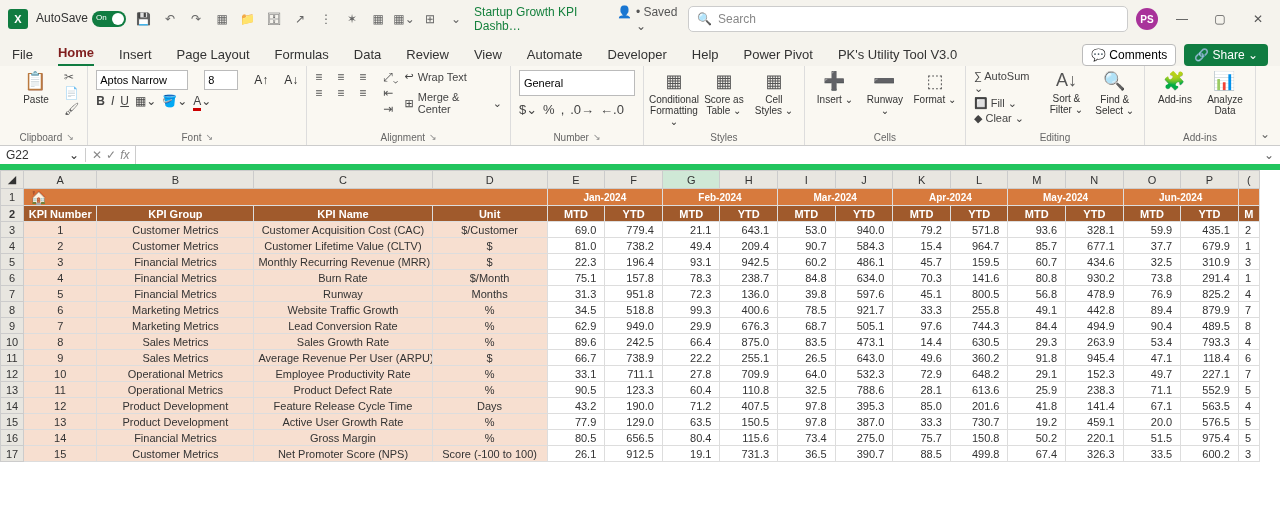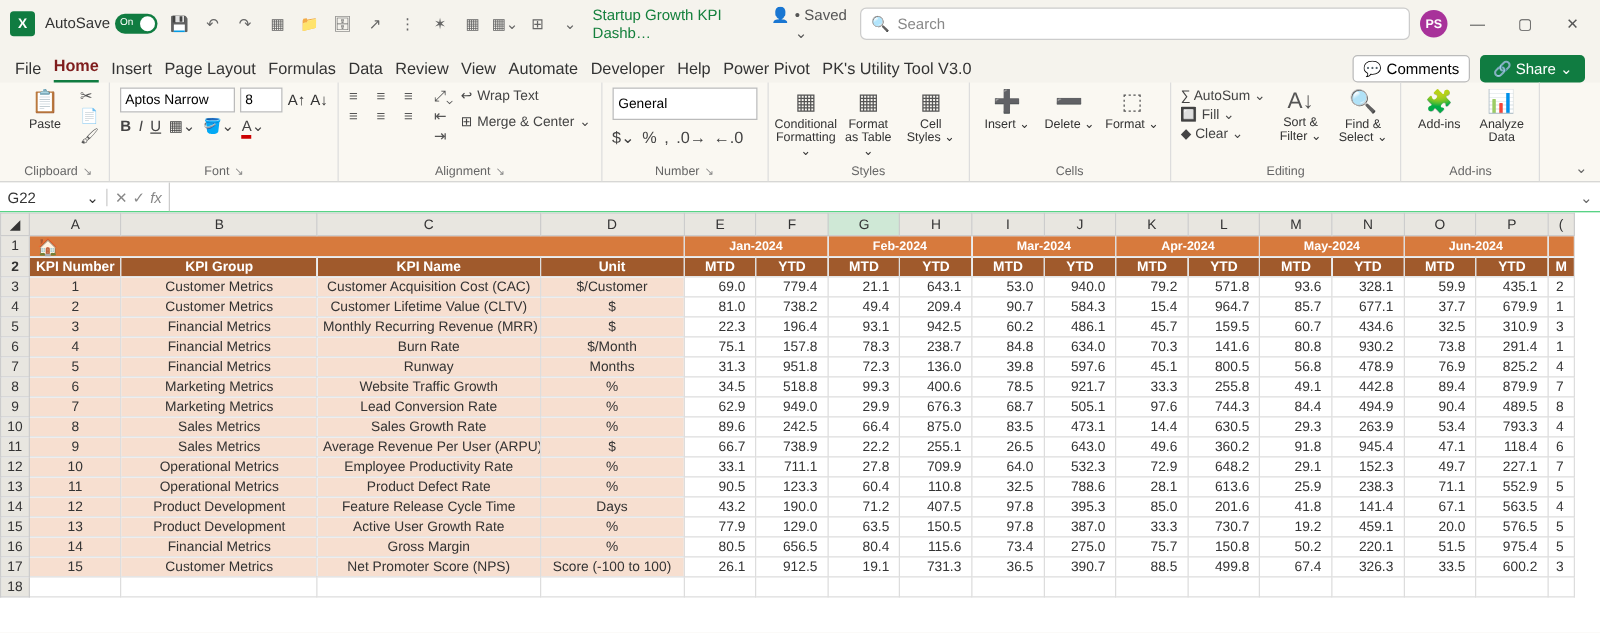--- a/index.html
+++ b/index.html
@@ -16,50 +16,50 @@
 .qat-btn { width: 20px; height: 20px; display: flex; align-items: center; justify-content: center; cursor: pointer; color: #666; }
 .title-center { flex: 1; display: flex; justify-content: center; align-items: center; gap: 12px; }
 .doc-title { font-size: 12px; color: #15803d; }
 .saved { font-size: 12px; color: #555; display: flex; gap: 4px; }
 .searchbox { width: 440px; height: 26px; background: #fff; border: 1px solid #ccc; border-radius: 5px; display: flex; align-items: center; padding: 0 8px; gap: 6px; color: #888; }
 .title-right { display: flex; gap: 10px; align-items: center; }
 .avatar { width: 22px; height: 22px; background: #a8329a; color: #fff; border-radius: 50%; display: flex; align-items: center; justify-content: center; font-size: 10px; font-weight: bold; }
 .winbtn { width: 28px; height: 28px; display: flex; align-items: center; justify-content: center; color: #555; cursor: pointer; }
 
 
-.tabs { height: 28px; display: flex; align-items: end; padding: 0 12px; gap: 10px; }
+.tabs { height: 28px; display: flex; align-items: end; padding: 0 12px; gap: 25px; }
 .tab { font-size: 13px; color: #333; padding-bottom: 4px; cursor: pointer; }
 .tab.active { color: #7f1d1d; border-bottom: 2px solid #107c41; font-weight: 600; }
 .tabs-right { margin-left: auto; display: flex; gap: 8px; justify-content: flex-end; }
 .comments-btn { background: #fff; border: 1px solid #bbb; border-radius: 4px; padding: 3px 8px; font-size: 12px; cursor: pointer; }
 .share-btn { background: #107c41; color: #fff; border: none; border-radius: 4px; padding: 3px 10px; font-size: 12px; cursor: pointer; }
 
 
 .ribbon { height: 80px; background: #faf8f2; border-bottom: 1px solid #ccc; display: flex; padding: 0 6px; }
 .group { border-right: 1px solid #ddd; padding: 4px 8px 0 8px; display: flex; flex-direction: column; justify-content: space-between; }
 .group-body { display: flex; gap: 6px; align-items: flex-start; }
 .group-label { font-size: 10px; color: #666; text-align: center; padding-bottom: 2px; display: flex; justify-content: center; gap: 4px; }
 .group-label .launcher { font-size: 9px; color: #888; }
 .vbtn { display: flex; flex-direction: column; align-items: center; width: 44px; gap: 2px; cursor: pointer; }
 .vbtn .ic { font-size: 18px; color: #555; }
 .vbtn .lb { font-size: 10px; text-align: center; line-height: 1.1; }
 .small-stack { display: flex; flex-direction: column; gap: 2px; font-size: 12px; color: #555; }
-.font-row { display: flex; gap: 4px; align-items: center; }
+.font-row { display: flex; gap: 16px; align-items: center; }
 .font-select { width: 92px; height: 20px; border: 1px solid #bbb; background: #fff; font-size: 11px; padding: 0 3px; }
 .size-select { width: 34px; height: 20px; border: 1px solid #bbb; background: #fff; font-size: 11px; padding: 0 3px; }
 .icon-row { display: flex; gap: 6px; font-size: 12px; color: #444; }
 .icon-row span, .align-grid span { cursor: pointer; }
 .align-grid { display: grid; grid-template-columns: repeat(3, 18px); gap: 2px 4px; color: #555; }
 .wrap-btn, .merge-btn { display: flex; gap: 4px; align-items: center; font-size: 11px; cursor: pointer; color: #444; }
 .num-row { display: flex; gap: 6px; align-items: center; font-size: 13px; color: #444; }
 .num-format { width: 116px; height: 20px; border: 1px solid #bbb; background: #fff; font-size: 11px; padding: 12px 4px; }
 .edit-stack { display: flex; flex-direction: column; gap: 2px; font-size: 11px; color: #444; }
 
 
-.namebar { height: 24px; background: #fff; border-bottom: 1px solid #22c55e; display: flex; align-items: center; justify-content: center; }
+.namebar { height: 24px; background: #fff; border-bottom: 6px solid #22c55e; display: flex; align-items: center; justify-content: center; }
 .namebox { width: 86px; border-right: 1px solid #ccc; padding: 0 6px; font-size: 12px; display: flex; align-items: center; justify-content: space-between; }
 .fx-btns { display: flex; gap: 4px; padding: 0 6px; color: #888; font-size: 12px; border-right: 1px solid #ccc; height: 100%; align-items: center; }
 .formula { flex: 1; padding: 0 6px; font-size: 12px; }
 
 
 .grid-wrap { position: relative; height: 336px; overflow: hidden; background: #fff; }
 table.grid { border-collapse: collapse; width: 1260px; table-layout: fixed; font-size: 11px; }
 .colhdr th { background: #e8e6e0; border: 1px solid #ccc; font-weight: normal; color: #333; height: 18px; }
 .rowhdr { background: #e8e6e0; border: 1px solid #ccc; text-align: center; width: 22px; color: #333; }
 td { border: 1px solid #ddd; height: 16px; padding: 0 4px; text-align: center; white-space: nowrap; overflow: hidden; }
@@ -228,41 +228,41 @@
   </div>
 
   <div class="group">
     <div class="group-body">
       <div class="vbtn">
           <span class="ic">▦</span>
           <span class="lb">Conditional Formatting ⌄</span>
         </div>
       <div class="vbtn">
           <span class="ic">▦</span>
-          <span class="lb">Format as Table ⌄</span>
+          <span class="lb">Score as Table ⌄</span>
         </div>
       <div class="vbtn">
           <span class="ic">▦</span>
           <span class="lb">Cell Styles ⌄</span>
         </div>
     </div>
     <div class="group-label">
         <span>Styles</span>
       </div>
   </div>
 
   <div class="group">
     <div class="group-body">
       <div class="vbtn">
           <span class="ic">➕</span>
           <span class="lb">Insert ⌄</span>
         </div>
       <div class="vbtn">
           <span class="ic">➖</span>
-          <span class="lb">Delete ⌄</span>
+          <span class="lb">Runway ⌄</span>
         </div>
       <div class="vbtn">
           <span class="ic">⬚</span>
           <span class="lb">Format ⌄</span>
         </div>
     </div>
     <div class="group-label">
         <span>Cells</span>
       </div>
   </div>
@@ -690,35 +690,15 @@
           <td class="data-cell">36.5</td>
           <td class="data-cell">390.7</td>
           <td class="data-cell">88.5</td>
           <td class="data-cell">499.8</td>
           <td class="data-cell">67.4</td>
           <td class="data-cell">326.3</td>
           <td class="data-cell">33.5</td>
           <td class="data-cell">600.2</td>
           <td class="data-cell">3</td>
         </tr>
-        <tr>
-          <td class="rowhdr">18</td>
-          <td></td>
-          <td></td>
-          <td></td>
-          <td></td>
-          <td></td>
-          <td></td>
-          <td></td>
-          <td></td>
-          <td></td>
-          <td></td>
-          <td></td>
-          <td></td>
-          <td></td>
-          <td></td>
-          <td></td>
-          <td></td>
-          <td></td>
-        </tr>
       </tbody>
     </table>
 </div>
 
 </body></html>

